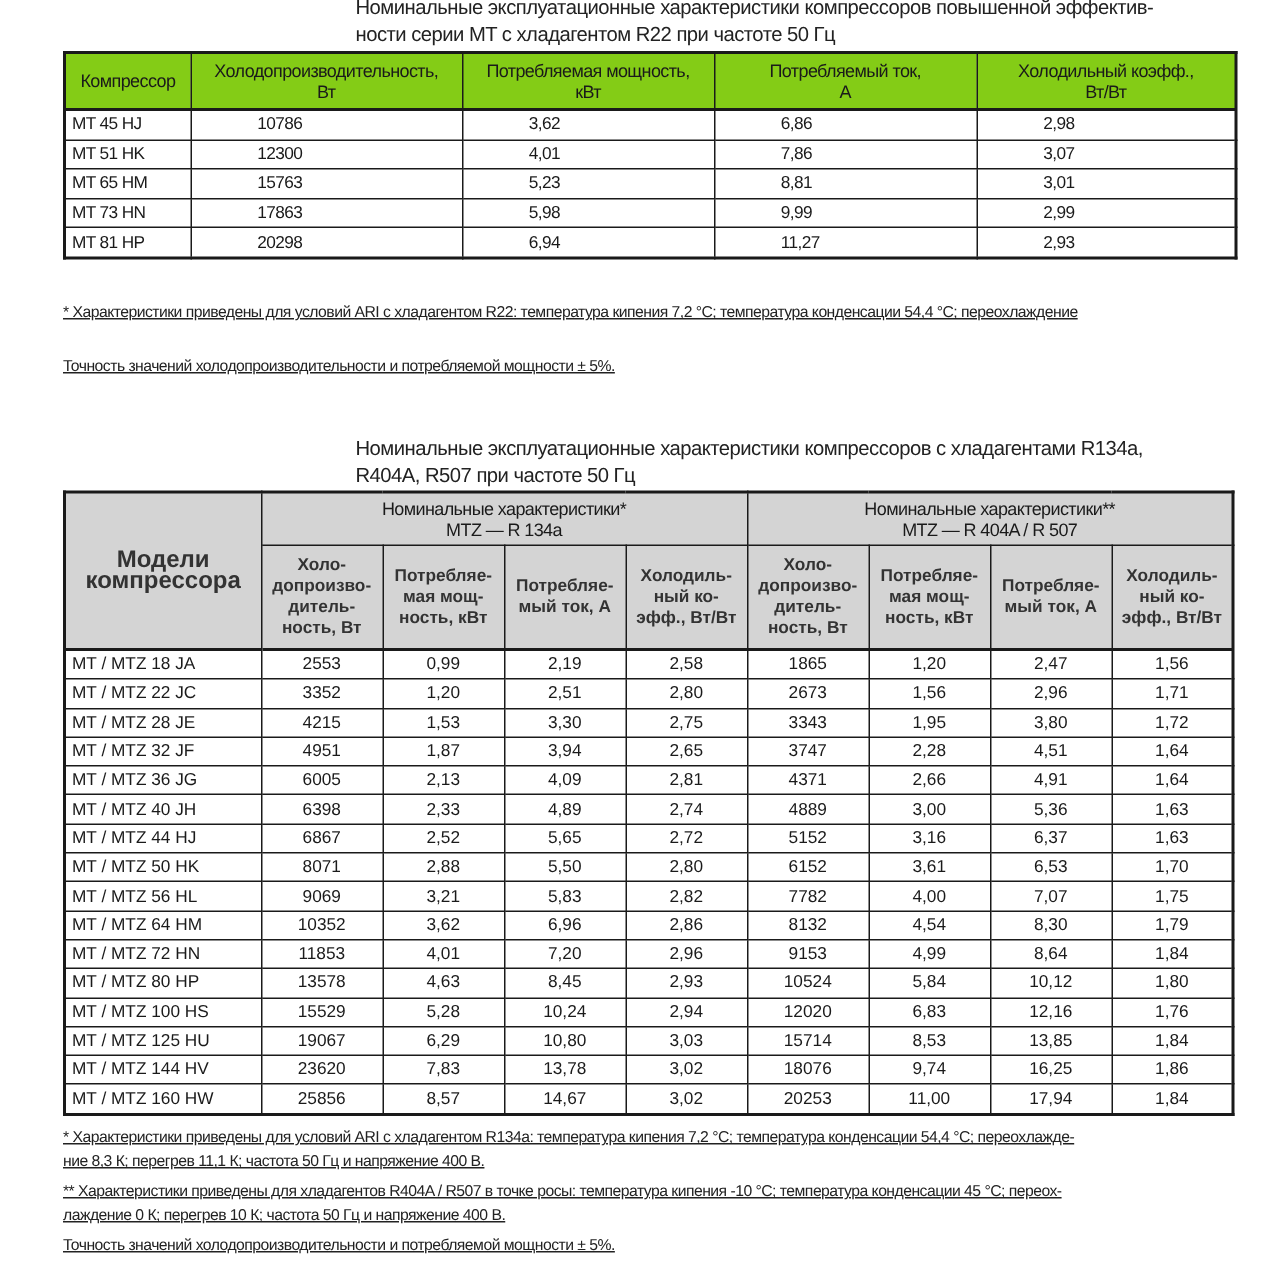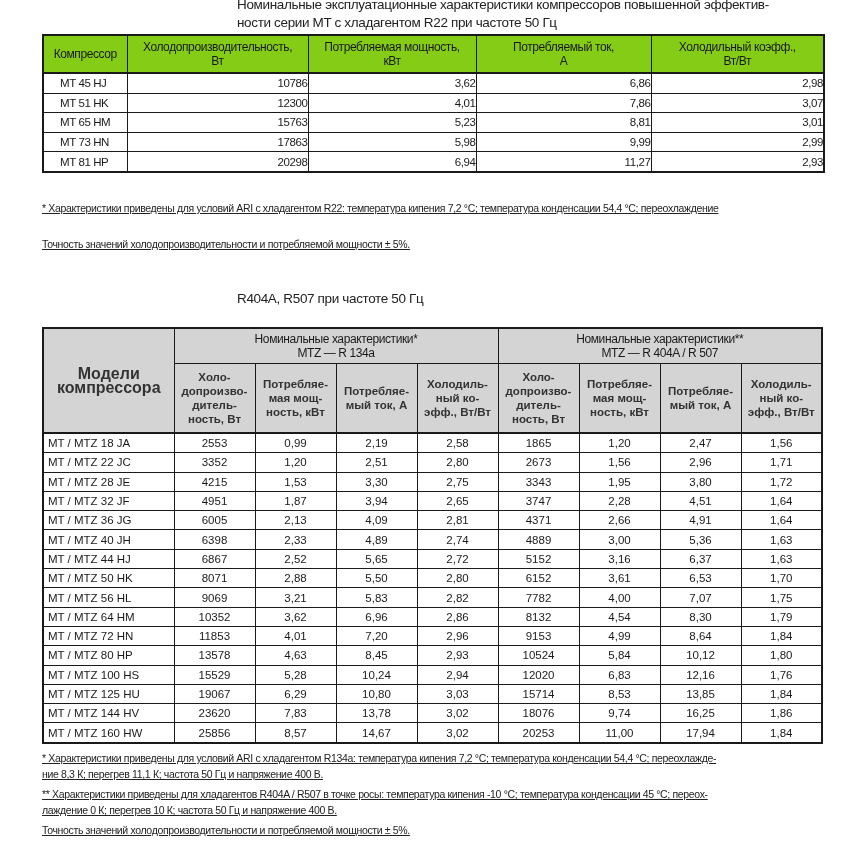--- a/index.html
+++ b/index.html
@@ -12,22 +12,22 @@
       font-size: 13.5px; line-height: 18px; color: #222;
       letter-spacing: -0.35px; font-stretch: condensed;
     }
     #t1-title { top: -4px; }
     #t2-title { top: 290px; }
     table { position: absolute; border-collapse: collapse; table-layout: fixed; }
     td, th { border: 1px solid #1a1a1a; padding: 0; }
     
     #table1 { left: 42px; top: 34px; width: 781px; border: 2px solid #1a1a1a; font-size: 11.5px; letter-spacing: -0.4px; }
     #table1 th { background: #84cc16; font-weight: normal; height: 36px; line-height: 14px; font-size: 12px; }
-    #table1 td { height: 18.6px; text-align: right; padding-left: 44px; }
-    #table1 td.name { text-align: left; padding-left: 16px; }
+    #table1 td { height: 18.6px; text-align: left; padding-left: 44px; }
+    #table1 td.name { text-align: left; padding-left: 4px; }
     
     #table2 { left: 42px; top: 327px; width: 781px; border: 2px solid #1a1a1a; font-size: 11.5px; }
     #table2 th { background: #d4d4d4; font-weight: normal; line-height: 14px; margin-top: 40px; }
     #table2 th.grp { height: 34px; font-size: 12px; letter-spacing: -0.4px; }
     #table2 th.sub { height: 68px; font-size: 11.5px; font-weight: bold; color: #333; }
     #table2 th.model { font-weight: bold; font-size: 16px; color: #333; }
     #table2 td { height: 18.3px; text-align: center; font-size: 11.5px; }
     #table2 td.name { text-align: left; padding-left: 4px; }
     .thick-b { border-bottom: 2px solid #1a1a1a !important; }
     .note {
@@ -103,20 +103,21 @@
       </tr>
     </tbody>
 </table>
 
 <div class="note" id="n1">
   <div>*  Характеристики приведены для условий ARI с хладагентом R22: температура кипения 7,2 °C; температура конденсации 54,4 °C; переохлаждение</div>
 </div>
 <div class="note" id="n1b">Точность значений холодопроизводительности и потребляемой мощности ± 5%.</div>
 
 <div class="title" id="t2-title">
+  <div>Номинальные эксплуатационные характеристики компрессоров с хладагентами R134a,</div>
   <div>R404A, R507 при частоте 50 Гц</div>
 </div>
 
 <table id="table2">
   <colgroup>
     <col style="width:131px">
     <col style="width:81px">
       <col style="width:81px">
       <col style="width:81px">
       <col style="width:81px">

